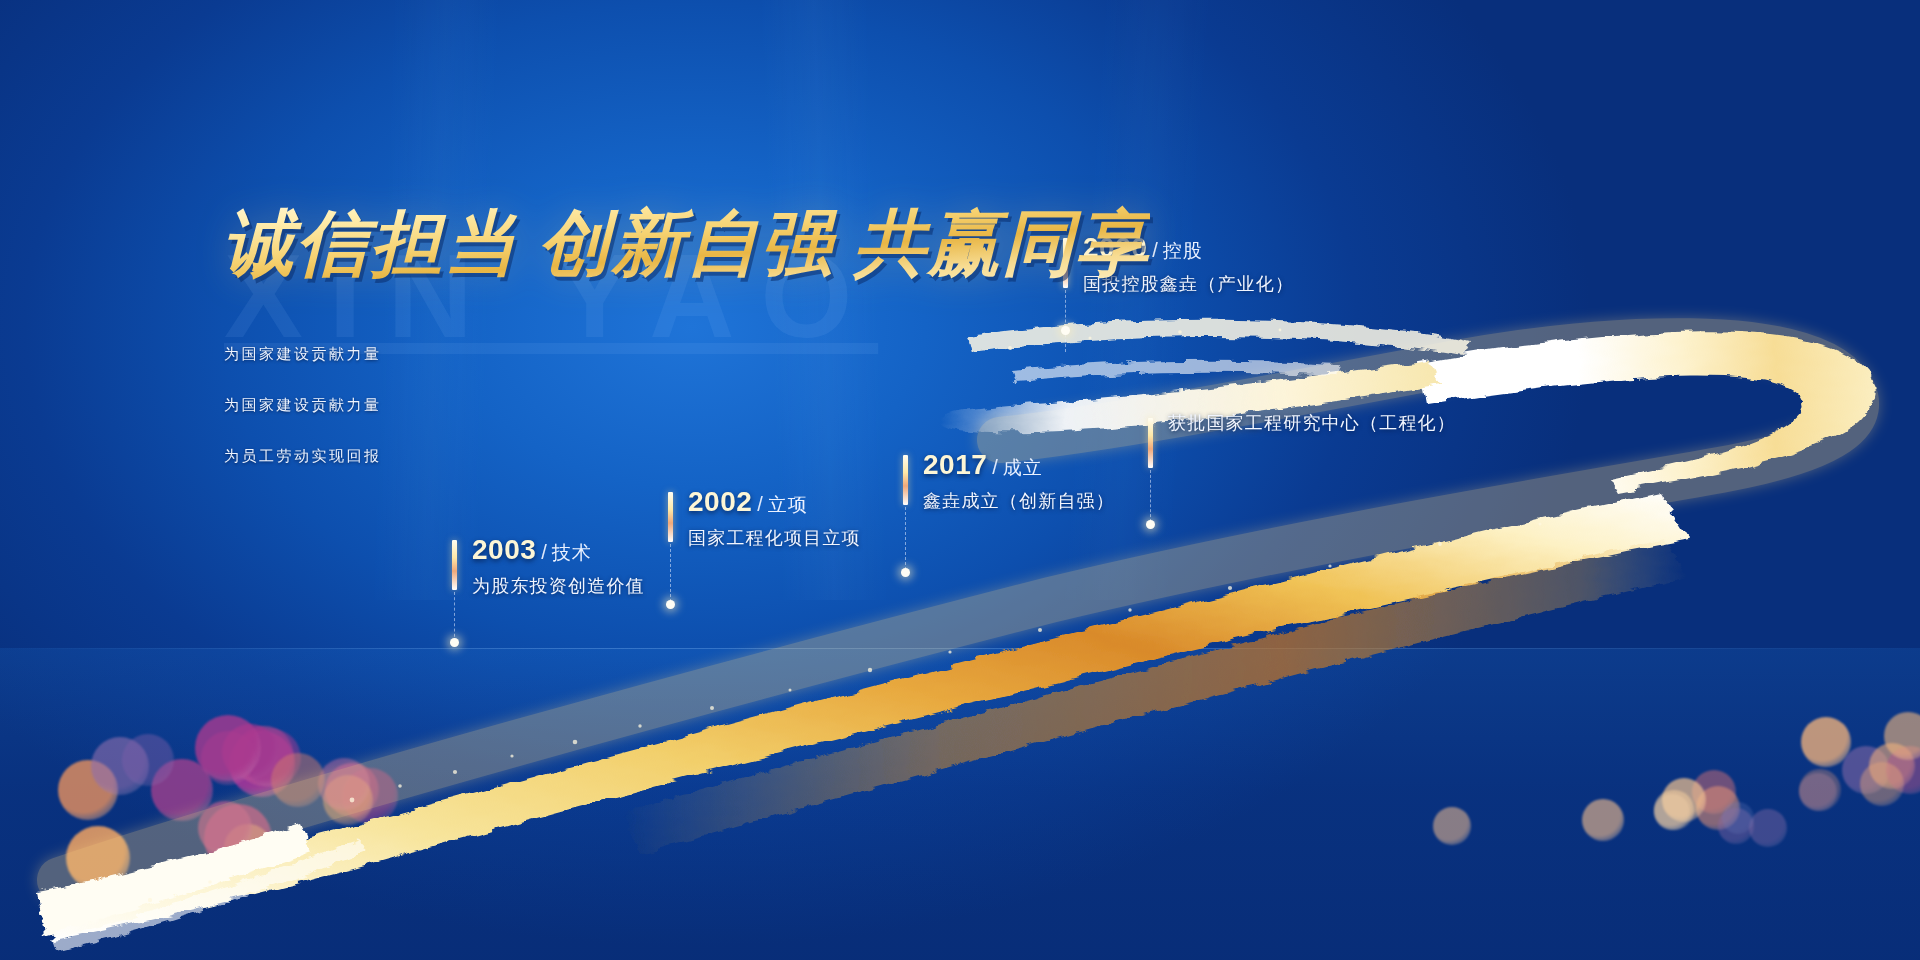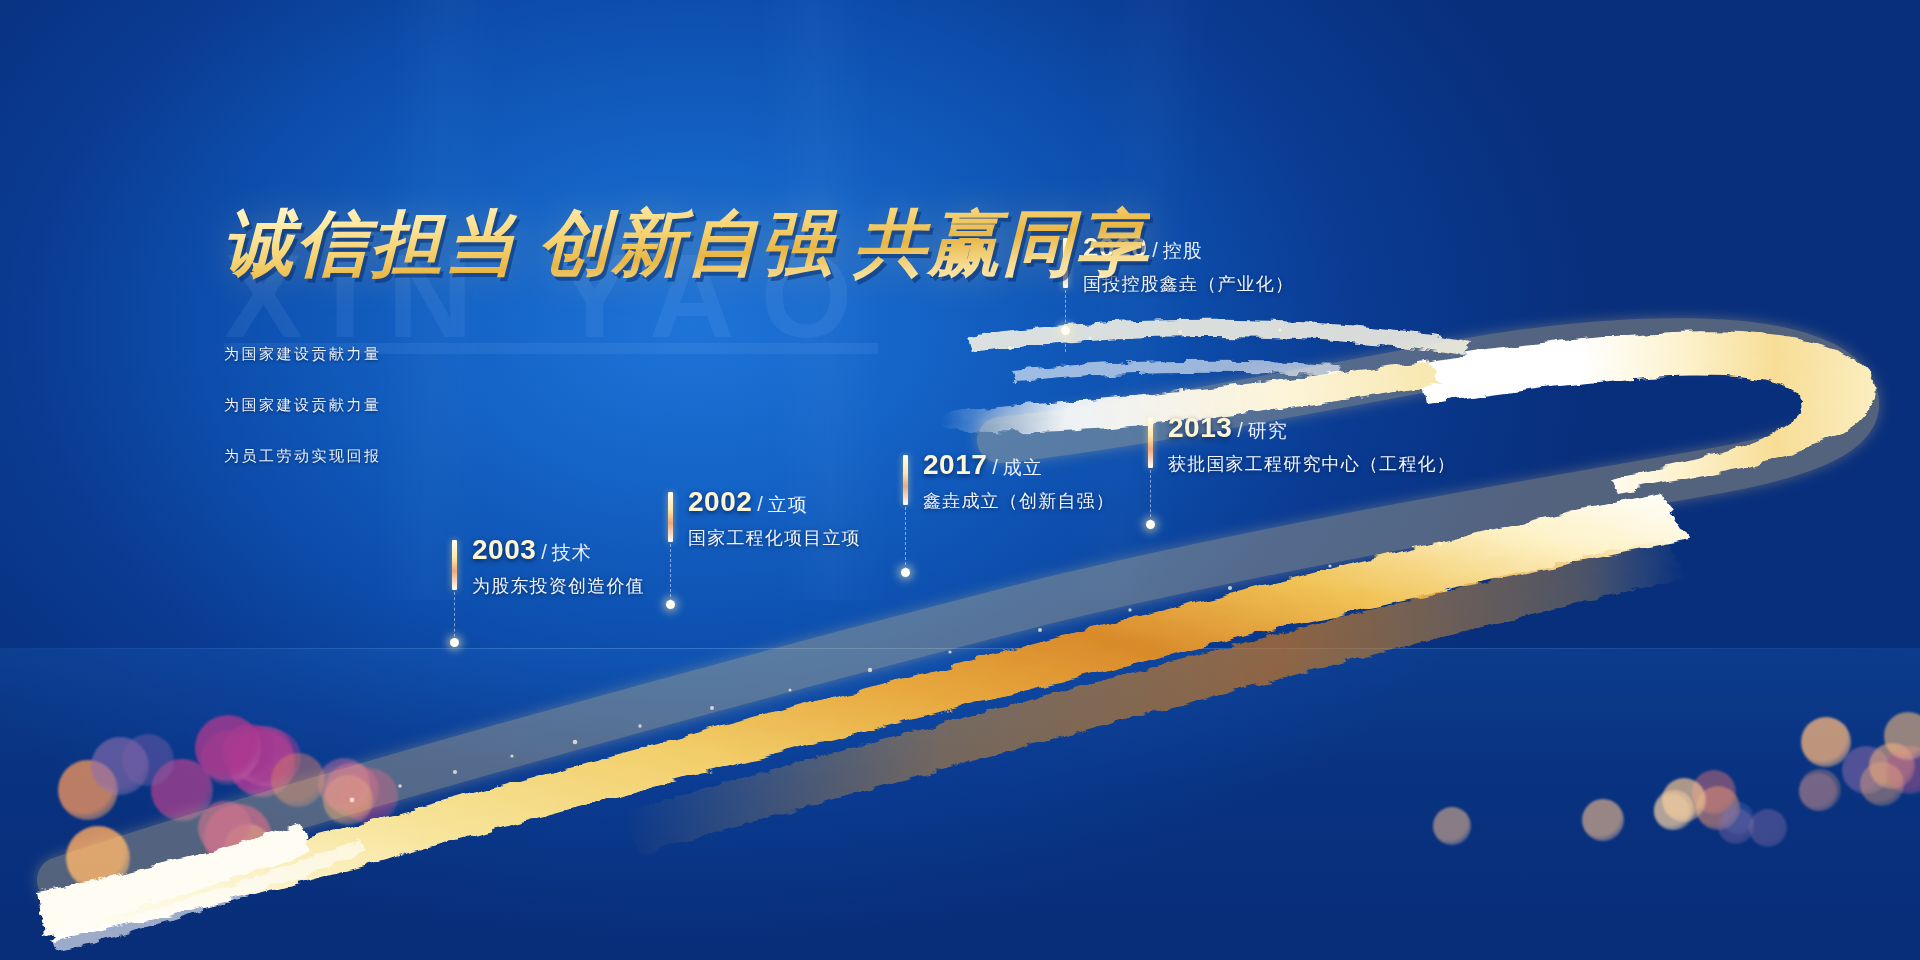--- a/index.html
+++ b/index.html
@@ -302,21 +302,20 @@
         <div class="txt">
           <div class="line1"><span class="year">2017</span><span class="slash">/</span><span class="cat">成立</span></div>
           <div class="desc">鑫垚成立（创新自强）</div>
         </div>
       </div>
       <div class="leader" style="left: 905px; top: 507px; height: 63px;"></div>
       <div class="dot" style="left: 901px; top: 568px;"></div>
       <div class="marker" style="left: 1148px; top: 418px;">
         <div class="bar"></div>
         <div class="txt">
-          <div class="line1"><span class="year">2013</span><span class="slash">/</span><span class="cat">研究</span></div>
           <div class="desc">获批国家工程研究中心（工程化）</div>
         </div>
       </div>
       <div class="leader" style="left: 1150px; top: 470px; height: 52px;"></div>
       <div class="dot" style="left: 1146px; top: 520px;"></div>
       <div class="marker" style="left: 1063px; top: 238px;">
         <div class="bar"></div>
         <div class="txt">
           <div class="line1"><span class="year">2020</span><span class="slash">/</span><span class="cat">控股</span></div>
           <div class="desc">国投控股鑫垚（产业化）</div>

